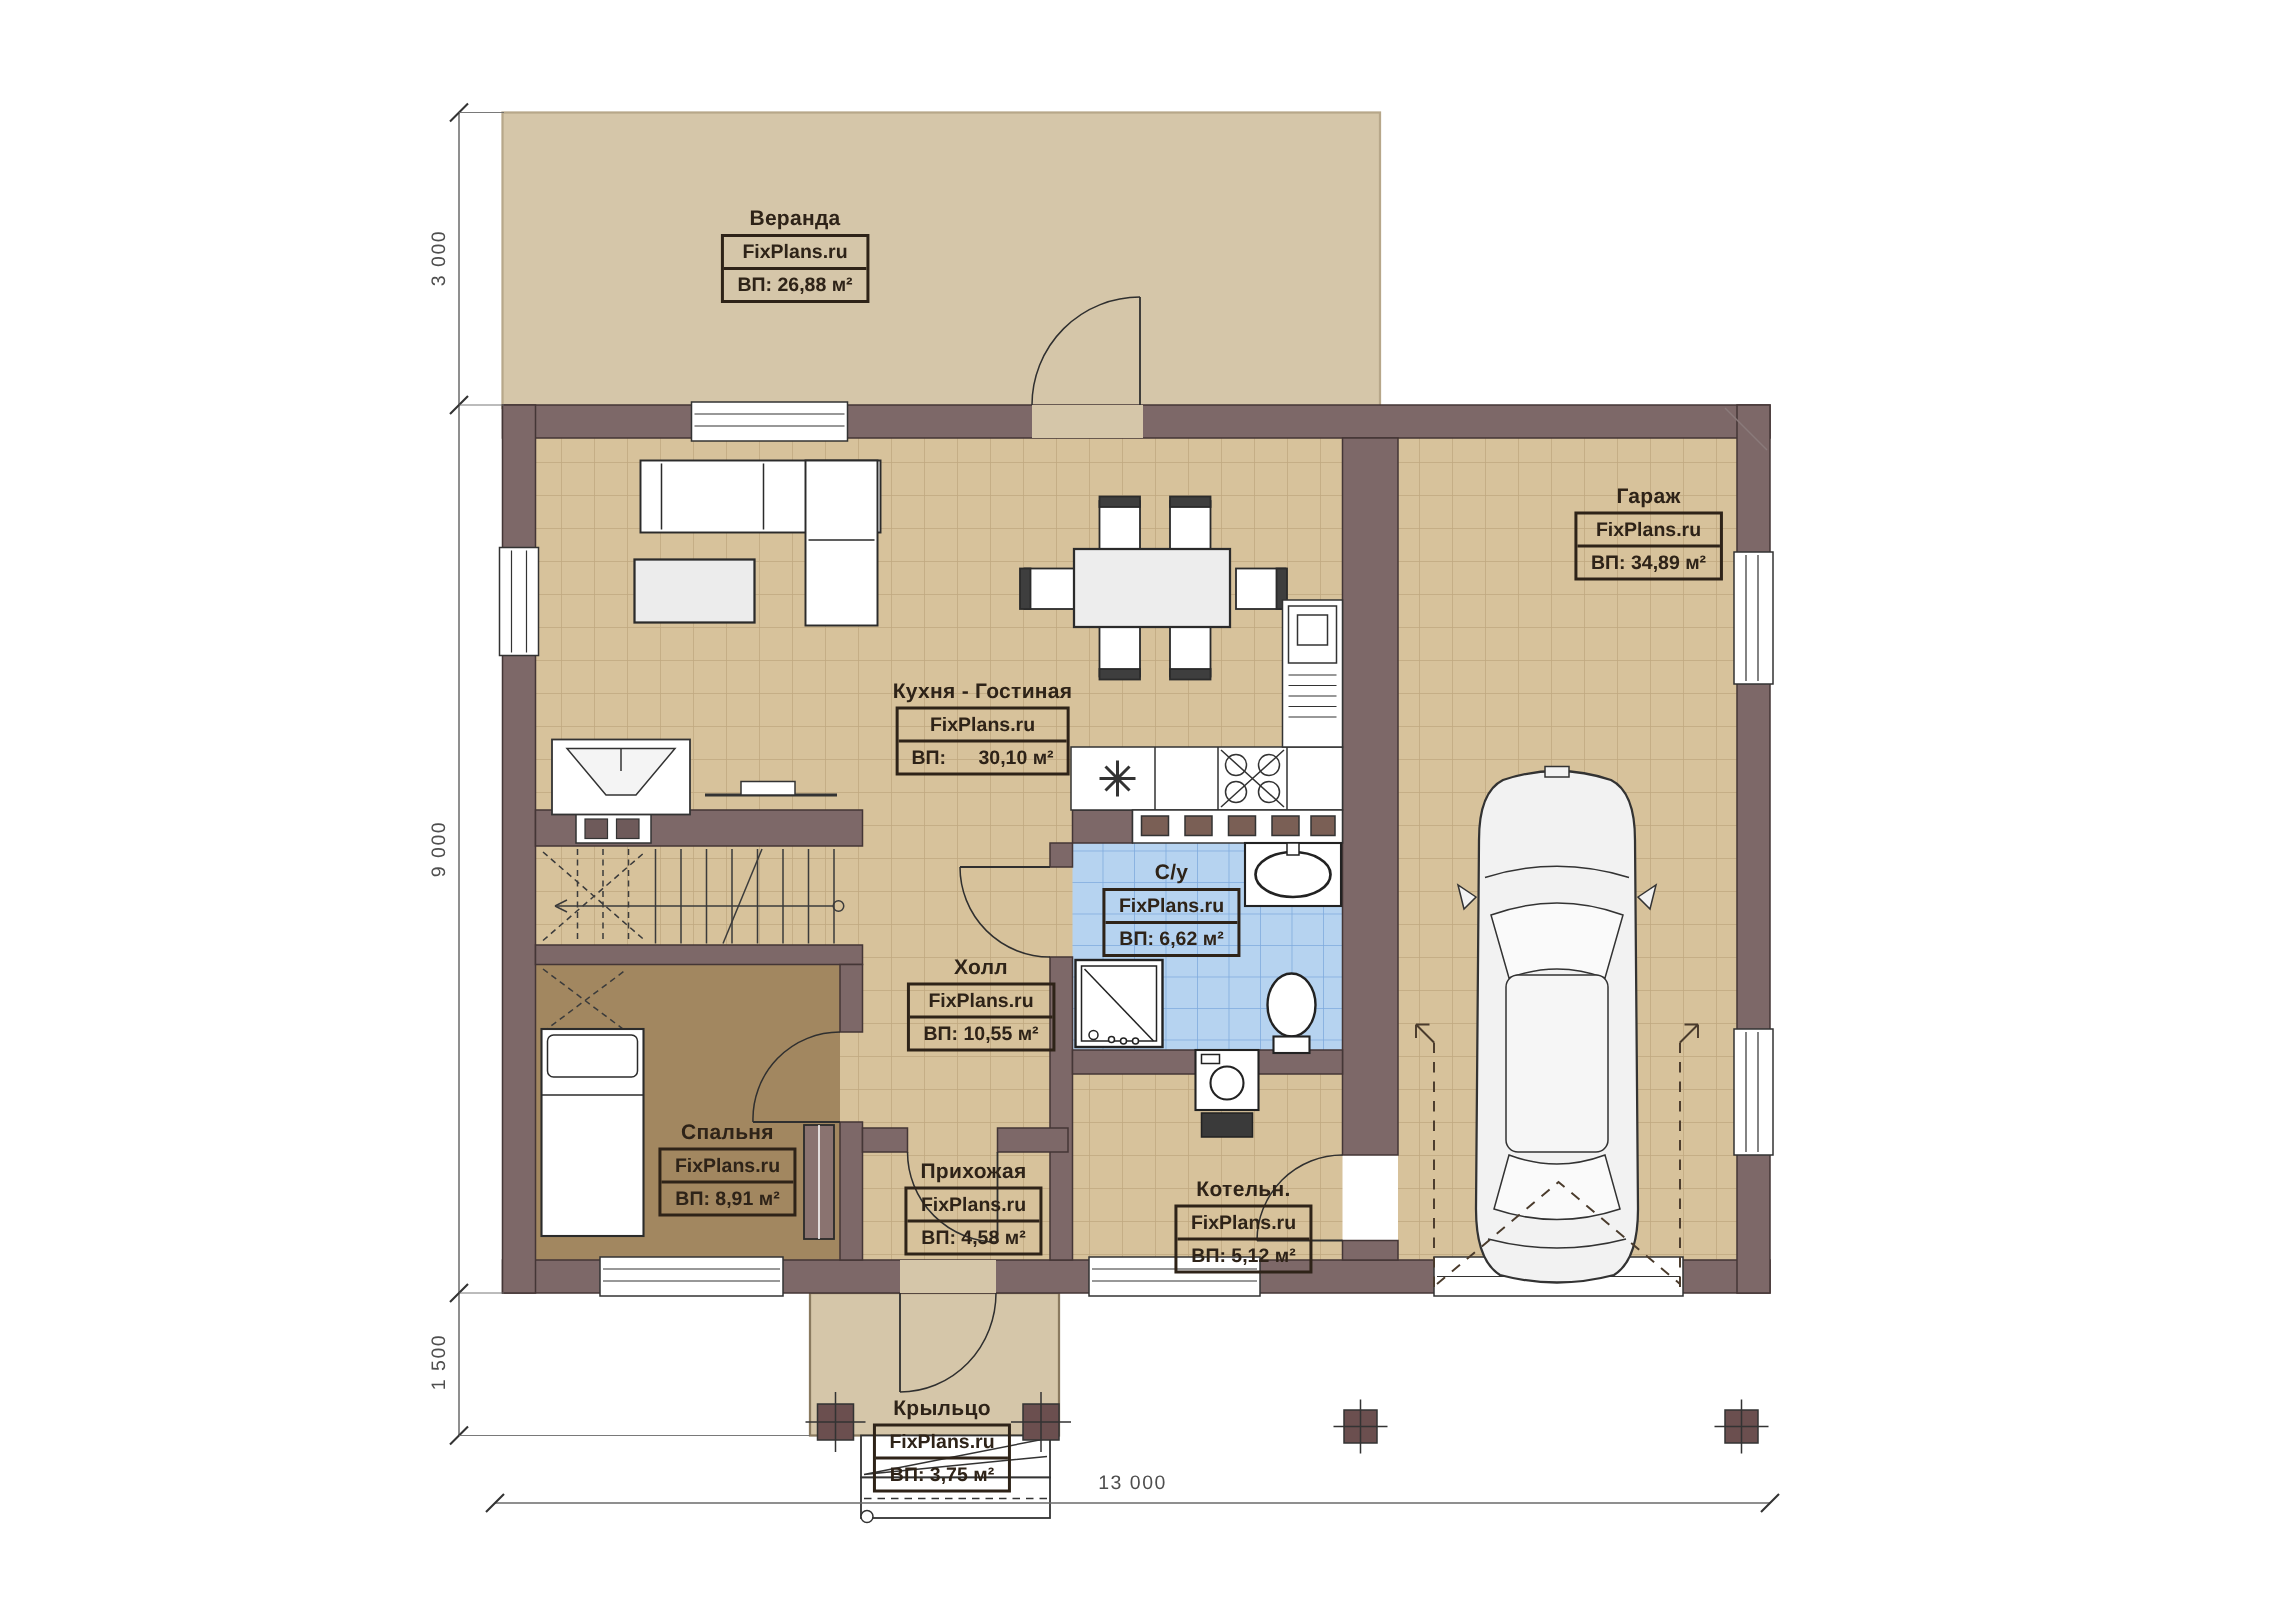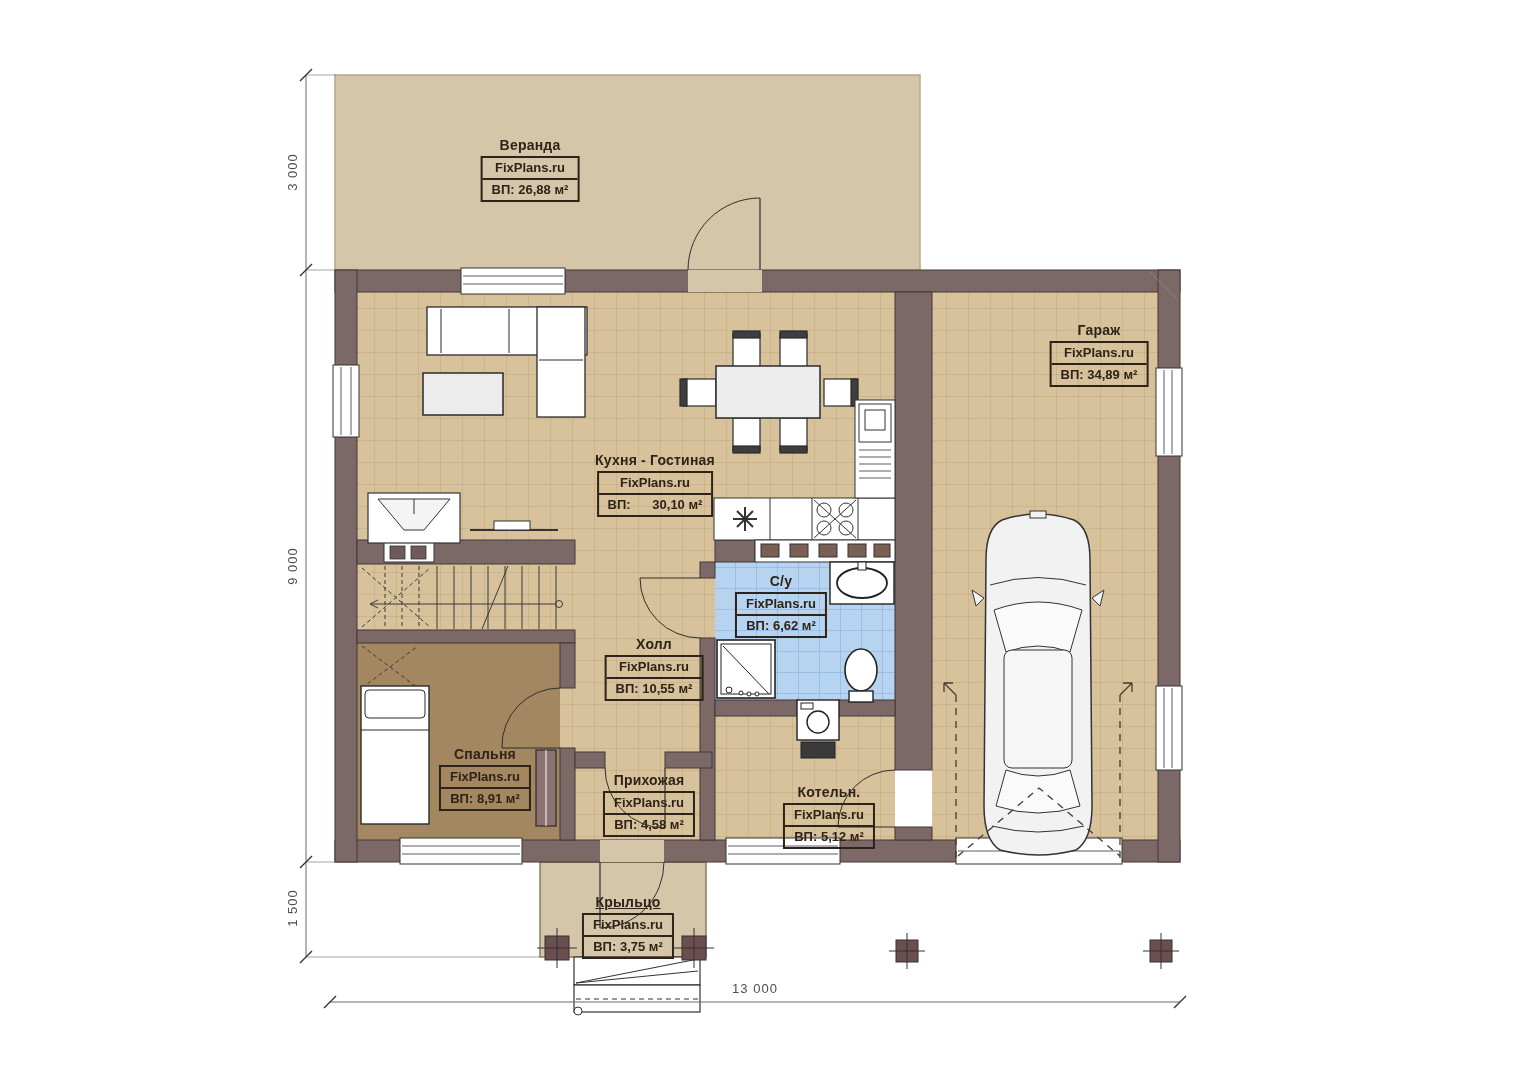--- a/index.html
+++ b/index.html
@@ -367,21 +367,21 @@
 </div>
 
 <div class="room-label" style="left:829px;top:760px;margin-top:24px;">
   <div class="room-name">Котельн.</div>
   <div class="label-box">
     <div class="label-row">FixPlans.ru</div>
     <div class="label-row">ВП: 5,12 м²</div>
   </div>
 </div>
 
-<div class="room-label" style="left:628px;top:894px;text-decoration:underline;">
+<div class="room-label" style="left:628px;top:930px;">
   <div class="room-name">Крыльцо</div>
   <div class="label-box">
     <div class="label-row">FixPlans.ru</div>
     <div class="label-row">ВП: 3,75 м²</div>
   </div>
 </div>
 
 <div class="dim dim-v" style="left:292px;top:172px;">3 000</div>
 <div class="dim dim-v" style="left:292px;top:566px;">9 000</div>
 <div class="dim dim-v" style="left:292px;top:908px;">1 500</div>

